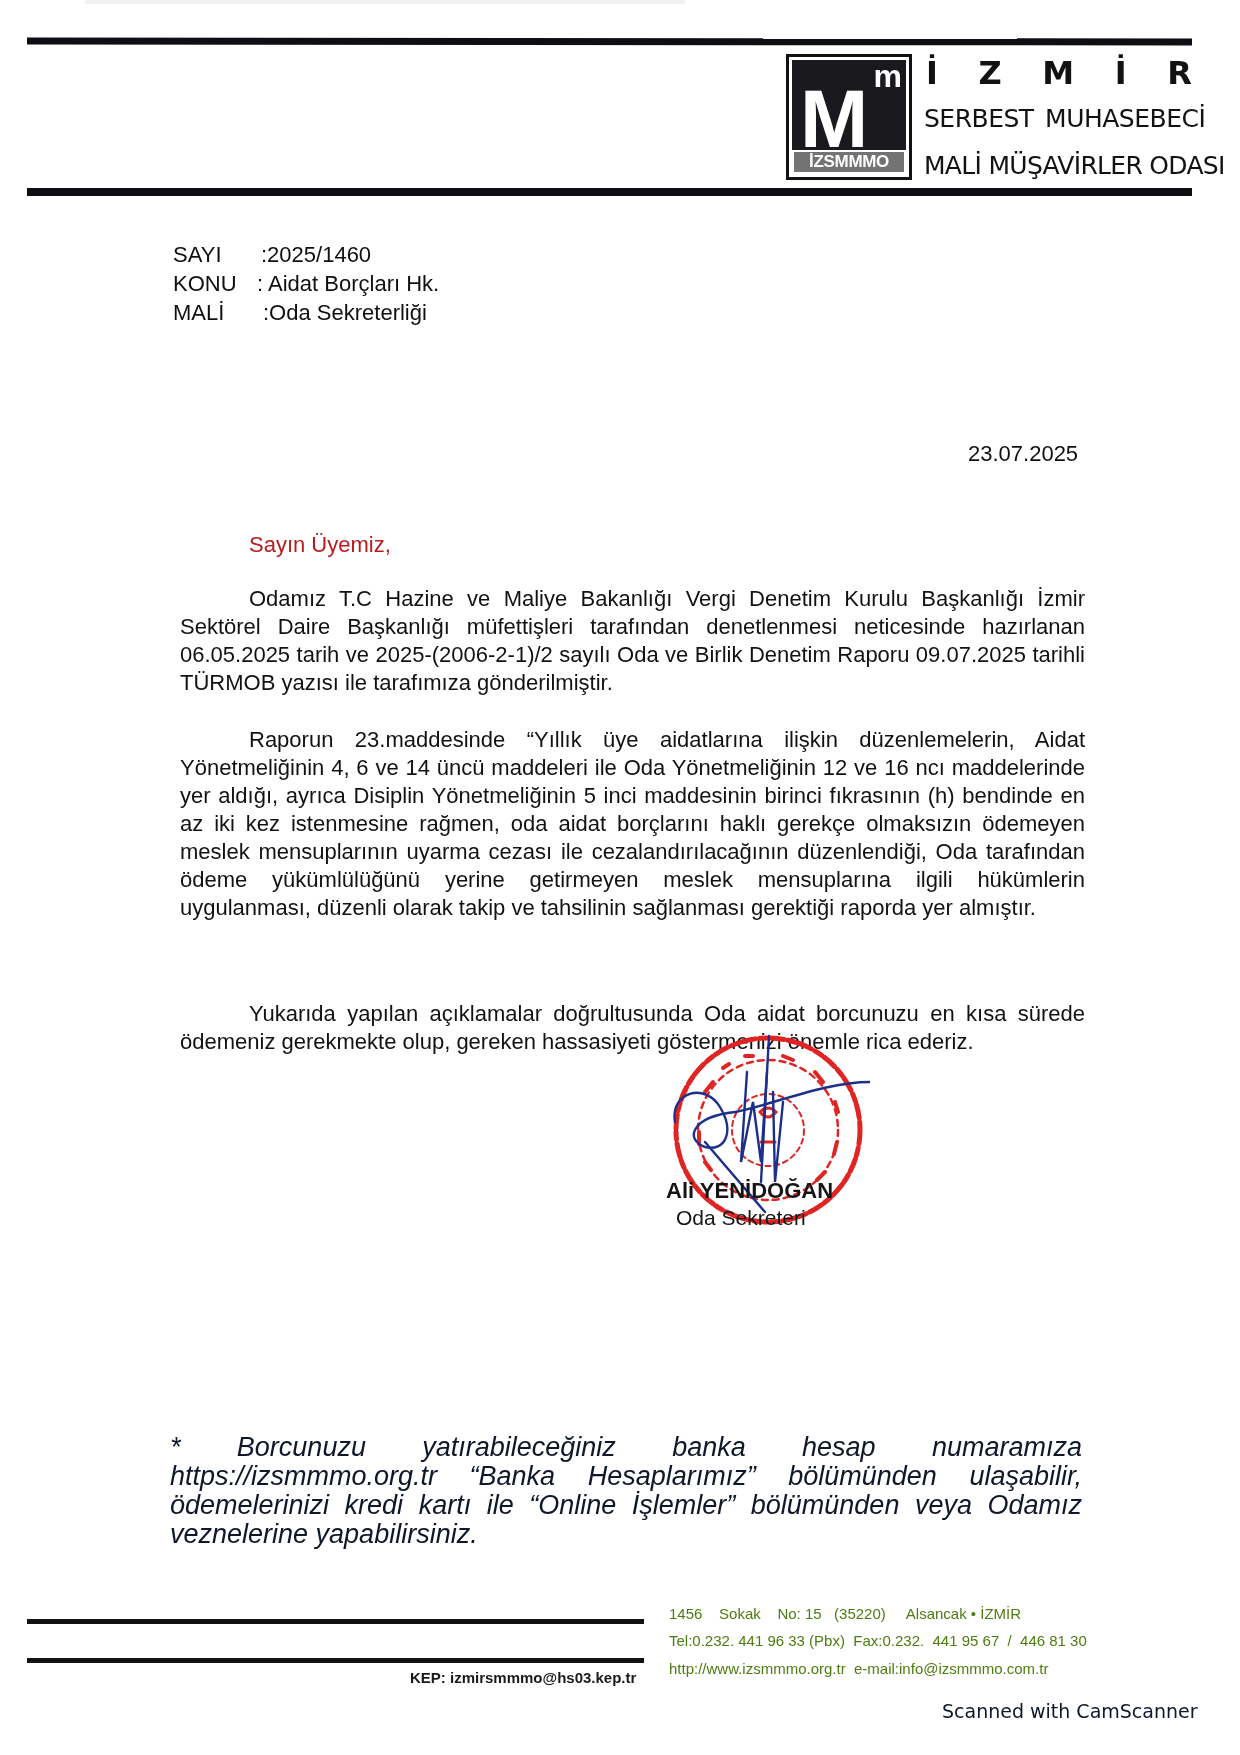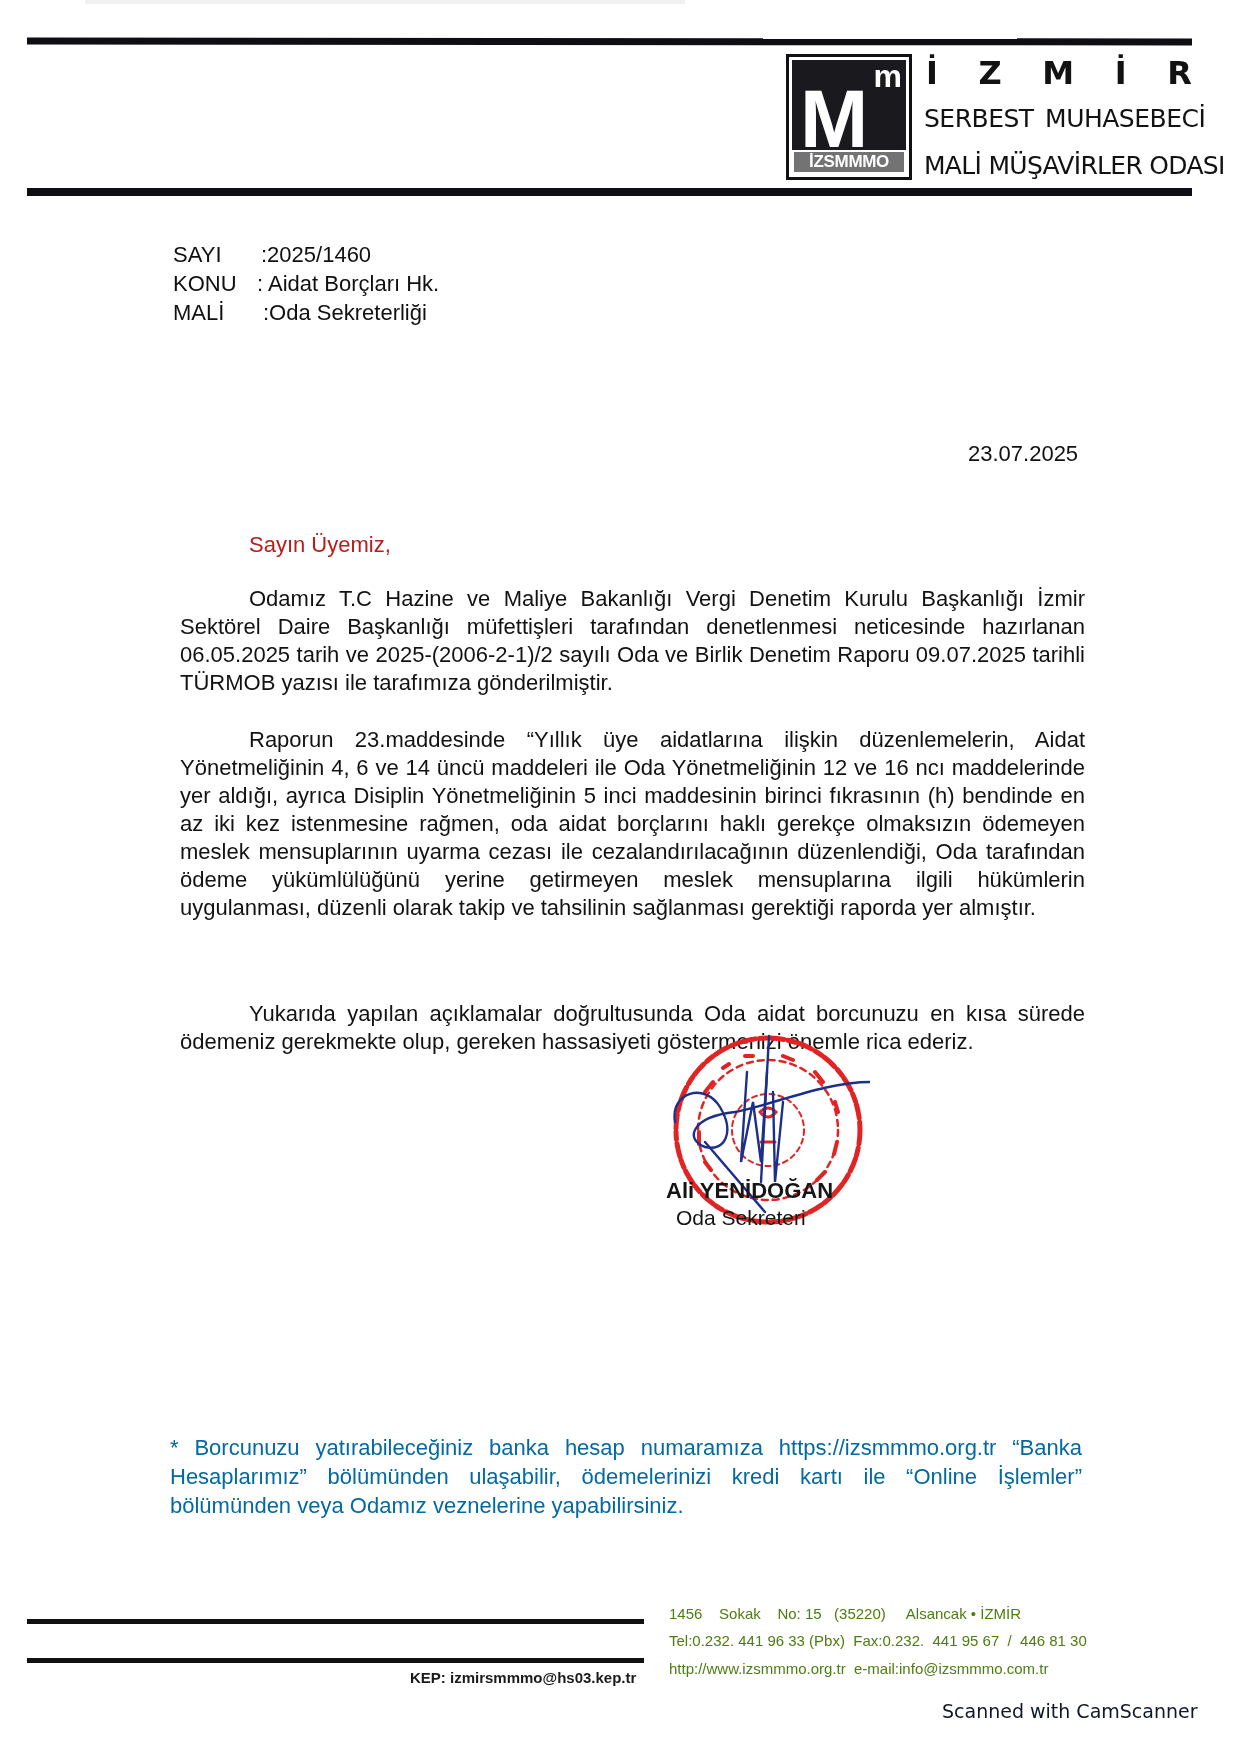--- a/index.html
+++ b/index.html
@@ -42,21 +42,21 @@
     .p1 { top: 585px; }
     .p2 { top: 726px; }
     .p3 { top: 1000px; }
 
     
     .stamp { left: 665px; top: 1032px; width: 205px; height: 200px; }
     .sign-name { left: 666px; top: 1178px; font-size: 22px; font-weight: bold; color: #151515; }
     .sign-title { left: 676px; top: 1206px; font-size: 21px; font-weight: normal; color: #151515; }
 
     
-    .note { top: 1433px; left: 170px; width: 912px; font-size: 22px; line-height: 29px; text-align: justify; color: #0369a1; }
+    .note { top: 1433px; left: 170px; width: 912px; font-size: 27px; line-height: 29px; text-align: justify; color: #0f172a; font-style: italic; }
 
     
     .rule-f1 { left: 27px; top: 1619px; width: 617px; height: 5px; background: #111; }
     .rule-f2 { left: 27px; top: 1658px; width: 617px; height: 5px; background: #111; }
     .kep { left: 410px; top: 1669px; font-size: 15px; font-weight: bold; color: #1a1a1a; }
     .addr { left: 669px; font-size: 15px; font-weight: normal; color: #4d7c0f; white-space: pre; }
     .addr1 { top: 1605px; }
     .addr2 { top: 1632px; }
     .addr3 { top: 1660px; }
     .camscanner { left: 942px; top: 1700px; font-family: "DejaVu Sans", sans-serif; font-size: 19px; color: #0f172a; }

